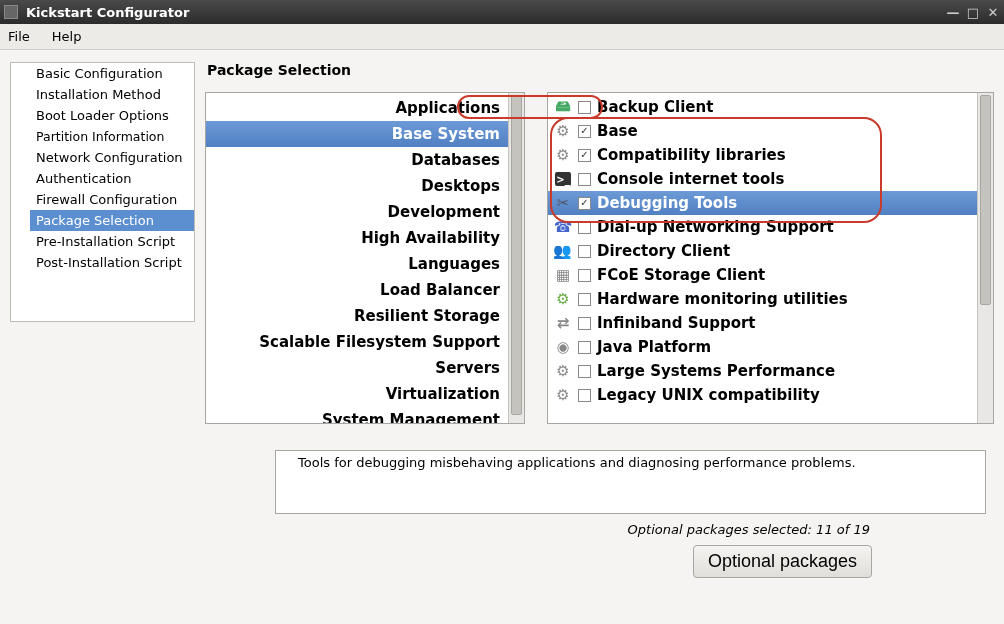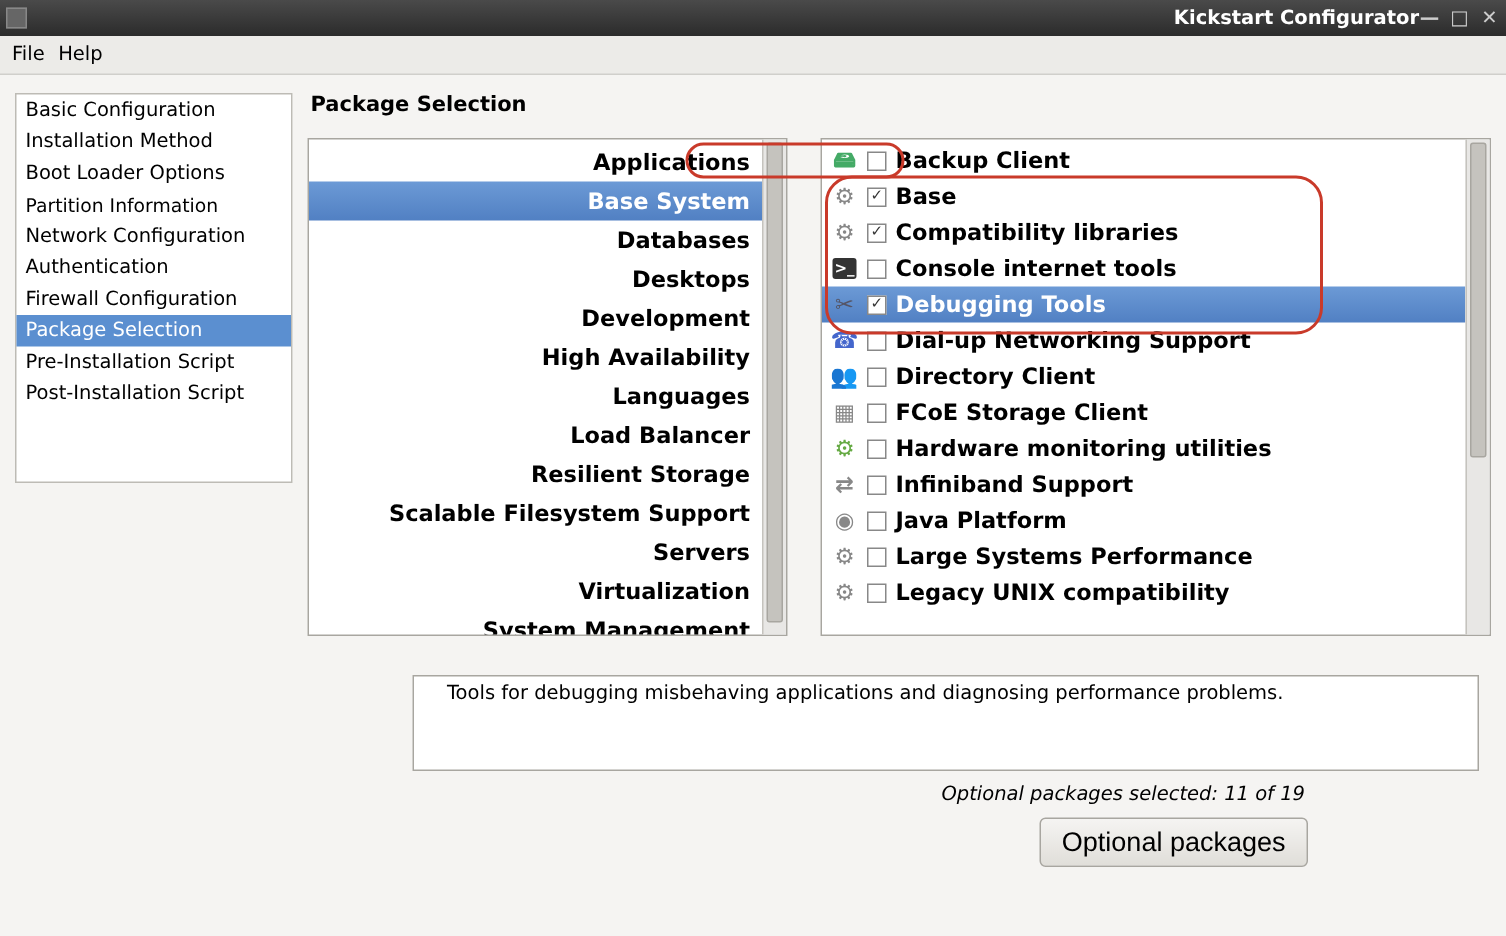--- a/index.html
+++ b/index.html
@@ -19,49 +19,50 @@
       align-items: center;
       padding: 0 4px;
       font-weight: bold;
     }
     .titlebar-icon {
       width: 14px; height: 14px;
       background: #666;
       margin-right: 8px;
       border:1px solid #888;
     }
-    .titlebar-title { flex:1; text-align:right; font-size:13px;}
+    .titlebar-title { flex:1; text-align:left; font-size:13px;}
     .win-controls { display:flex; gap:6px; color:#ccc; font-size:13px; }
     .win-btn { width:14px; text-align:center; cursor:default; }
     .menubar {
       background:#ecebe8;
       height:26px;
       display:flex;
       align-items:center;
       padding:0 8px;
-      gap:9px;
+      gap:22px;
       border-bottom:1px solid #d0cfcb;
     }
     .menubar span { cursor:default; }
     .content {
       display:flex;
       padding:12px 10px 8px 10px;
       gap:10px;
       height:calc(100% - 50px);
     }
     .sidebar {
       width:185px;
       background:#fff;
       border:1px solid #bdbbb5;
       height:260px;
     }
     .sidebar-item {
       padding:3px 6px;
       cursor:default;
       white-space:nowrap;
+      margin-left:19px;
     }
     .sidebar-item.selected {
       background:#5b8fd0;
       color:#fff;
     }
     .sidebar-item.partition { font-size:12.5px; }
     .main {
       flex:1;
       display:flex;
       flex-direction:column;

